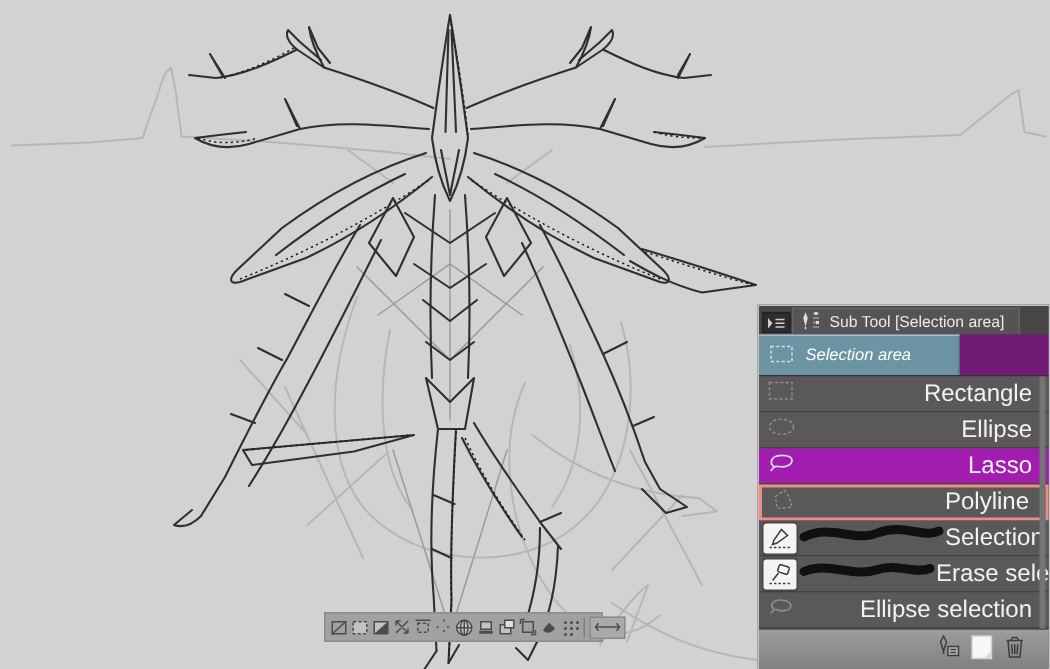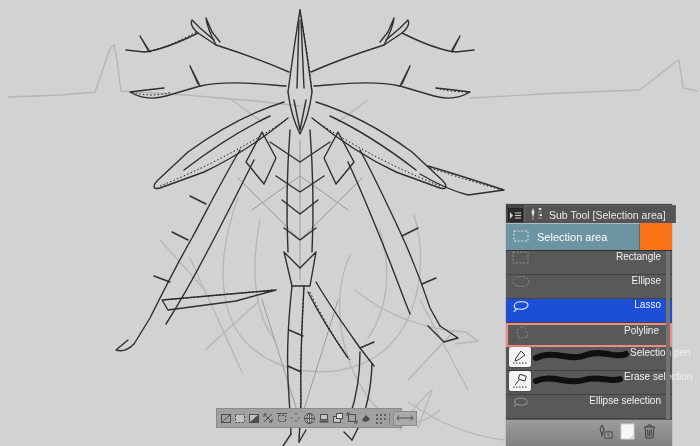--- a/index.html
+++ b/index.html
@@ -24,54 +24,54 @@
     flex:0 0 auto;
   }
   .launcher .sep{width:1px;height:13px;background:#7e7e7e;margin:0 2px;flex:0 0 auto;}
   .launcher .handle{
     width:24px;height:15px;background:#aaaaaa;border:1px solid #8b8b8b;box-sizing:border-box;
     display:flex;align-items:center;justify-content:center;flex:0 0 auto;
   }
 
   
   .panel{
-    position:absolute;left:505px;top:203px;width:168px;height:243px;
+    position:absolute;left:505px;top:203px;width:195px;height:243px;
     background:#474546;border:1px solid #c2c2c2;box-sizing:border-box;
     display:flex;flex-direction:column;
   }
   .titlebar{height:19px;flex:0 0 auto;display:flex;align-items:flex-end;background:#474546;}
   .menu-btn{
     width:19px;height:14px;margin:2px 1px 1px 2px;background:#2f2d2e;
     border:1px solid #232122;box-sizing:border-box;
     display:flex;align-items:center;justify-content:center;
   }
   .title-tab{
     height:18px;display:flex;align-items:center;gap:4px;
     background:#555354;border:1px solid #646263;border-bottom:none;
     box-sizing:border-box;padding:0 9px 0 4px;
     color:#ebebeb;font-size:10.5px;white-space:nowrap;
   }
-  .group-row{height:27px;flex:0 0 auto;display:flex;background:#f97316;border-bottom:1px solid #332f30;}
+  .group-row{height:27px;flex:0 0 auto;display:flex;background:#701a75;border-bottom:1px solid #332f30;font-style:italic;}
   .group-tab{
     width:134px;box-sizing:border-box;background:#6d94a3;
     border-top:1px solid #a7bec7;border-right:1px solid #51707e;
     display:flex;align-items:center;gap:8px;padding-left:7px;
     color:#ffffff;font-size:11px;
   }
   .group-rest{flex:1;}
 
   .tool-list{position:relative;flex:1;background:#514e4f;}
   .tool-row{
     height:24px;box-sizing:border-box;background:#5b5859;
     border-bottom:1px solid #454243;
-    display:flex;align-items:flex-start;padding:0 11px 0 2px;
-    color:#f2f2f2;font-size:10px;position:relative;
+    display:flex;align-items:center;padding:0 11px 0 2px;
+    color:#f2f2f2;font-size:16px;position:relative;
   }
   .tool-row .label{margin-left:auto;white-space:nowrap;}
-  .tool-row.selected{background:#1d4ed8;}
+  .tool-row.selected{background:#a21caf;}
   .tool-row.highlighted{border:2px solid #ef8d85;gap:28px;}
   .tool-box{
     width:22px;height:20px;margin:0 1px;background:#f4f4f4;border-radius:2px;
     box-shadow:0 0 2px rgba(0,0,0,.45);
     display:flex;align-items:center;justify-content:center;flex:0 0 auto;
   }
   .row-icon{margin-left:4px;flex:0 0 auto;}
   .stroke-sample{margin-left:0;flex:0 0 auto;}
   .scrollbar{
     position:absolute;top:0;right:2px;width:4px;height:168px;

